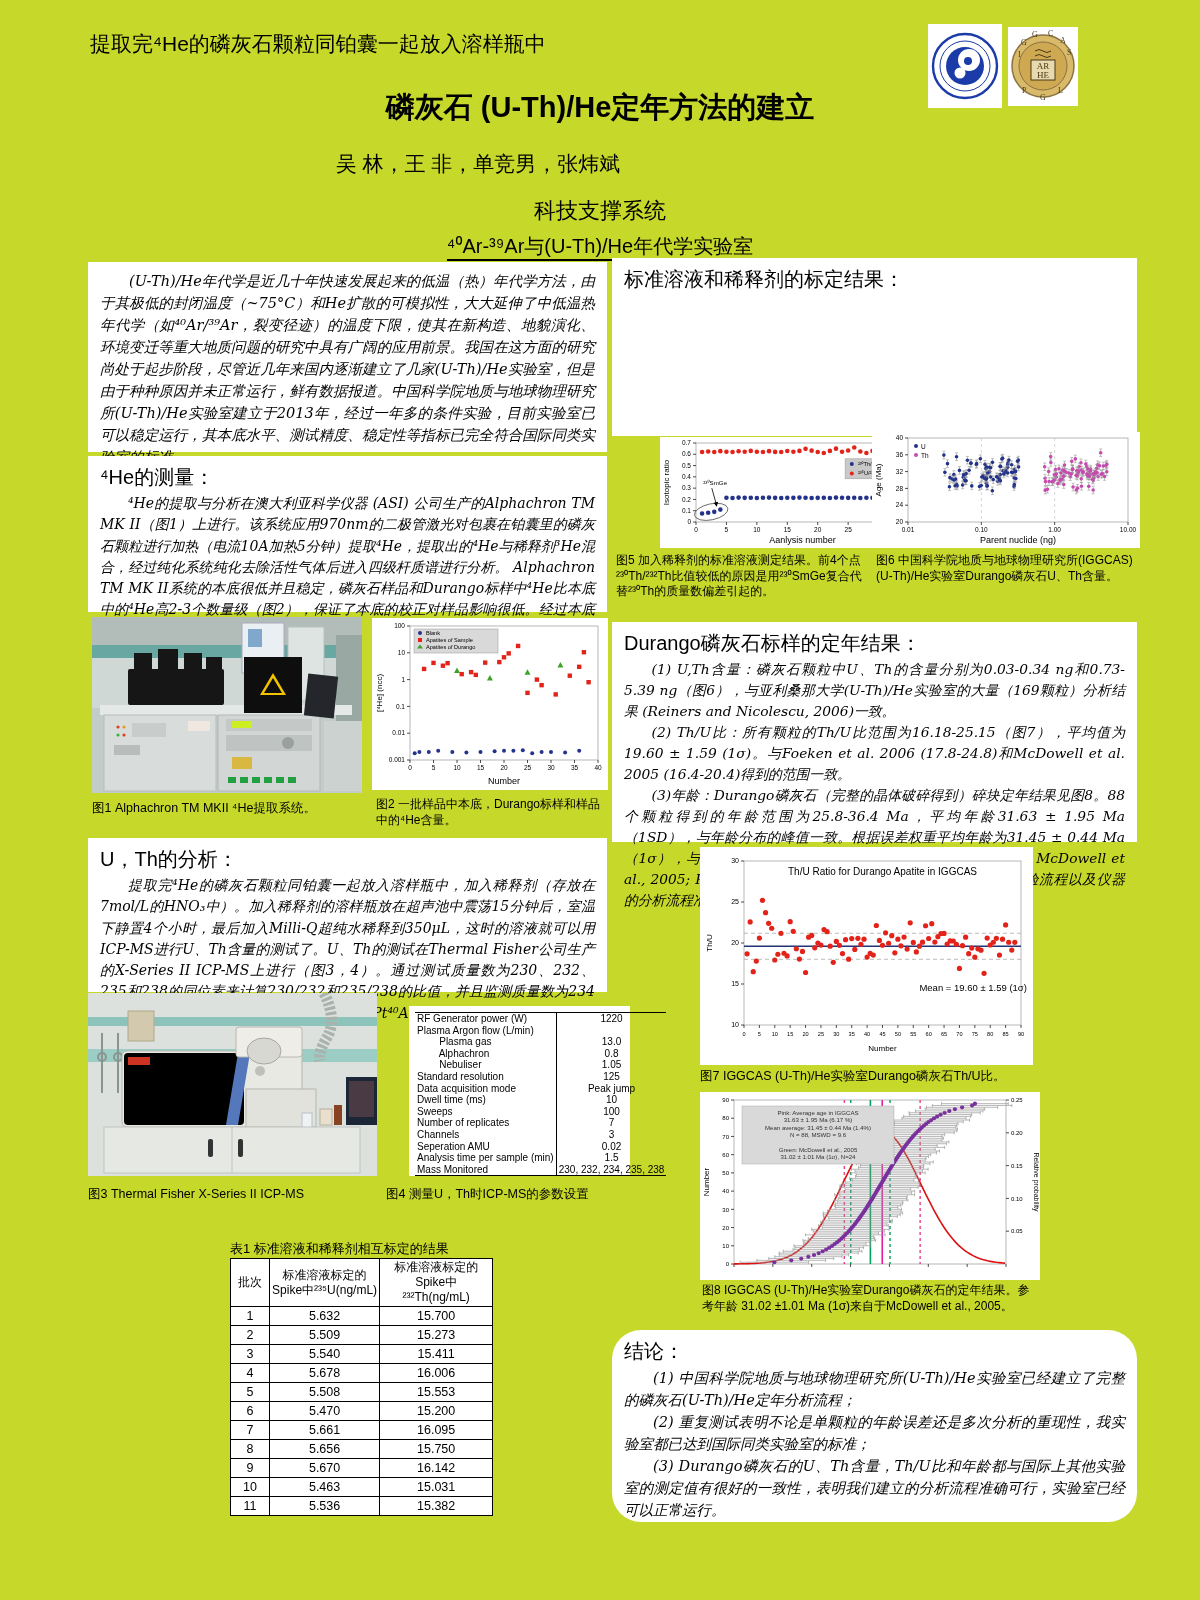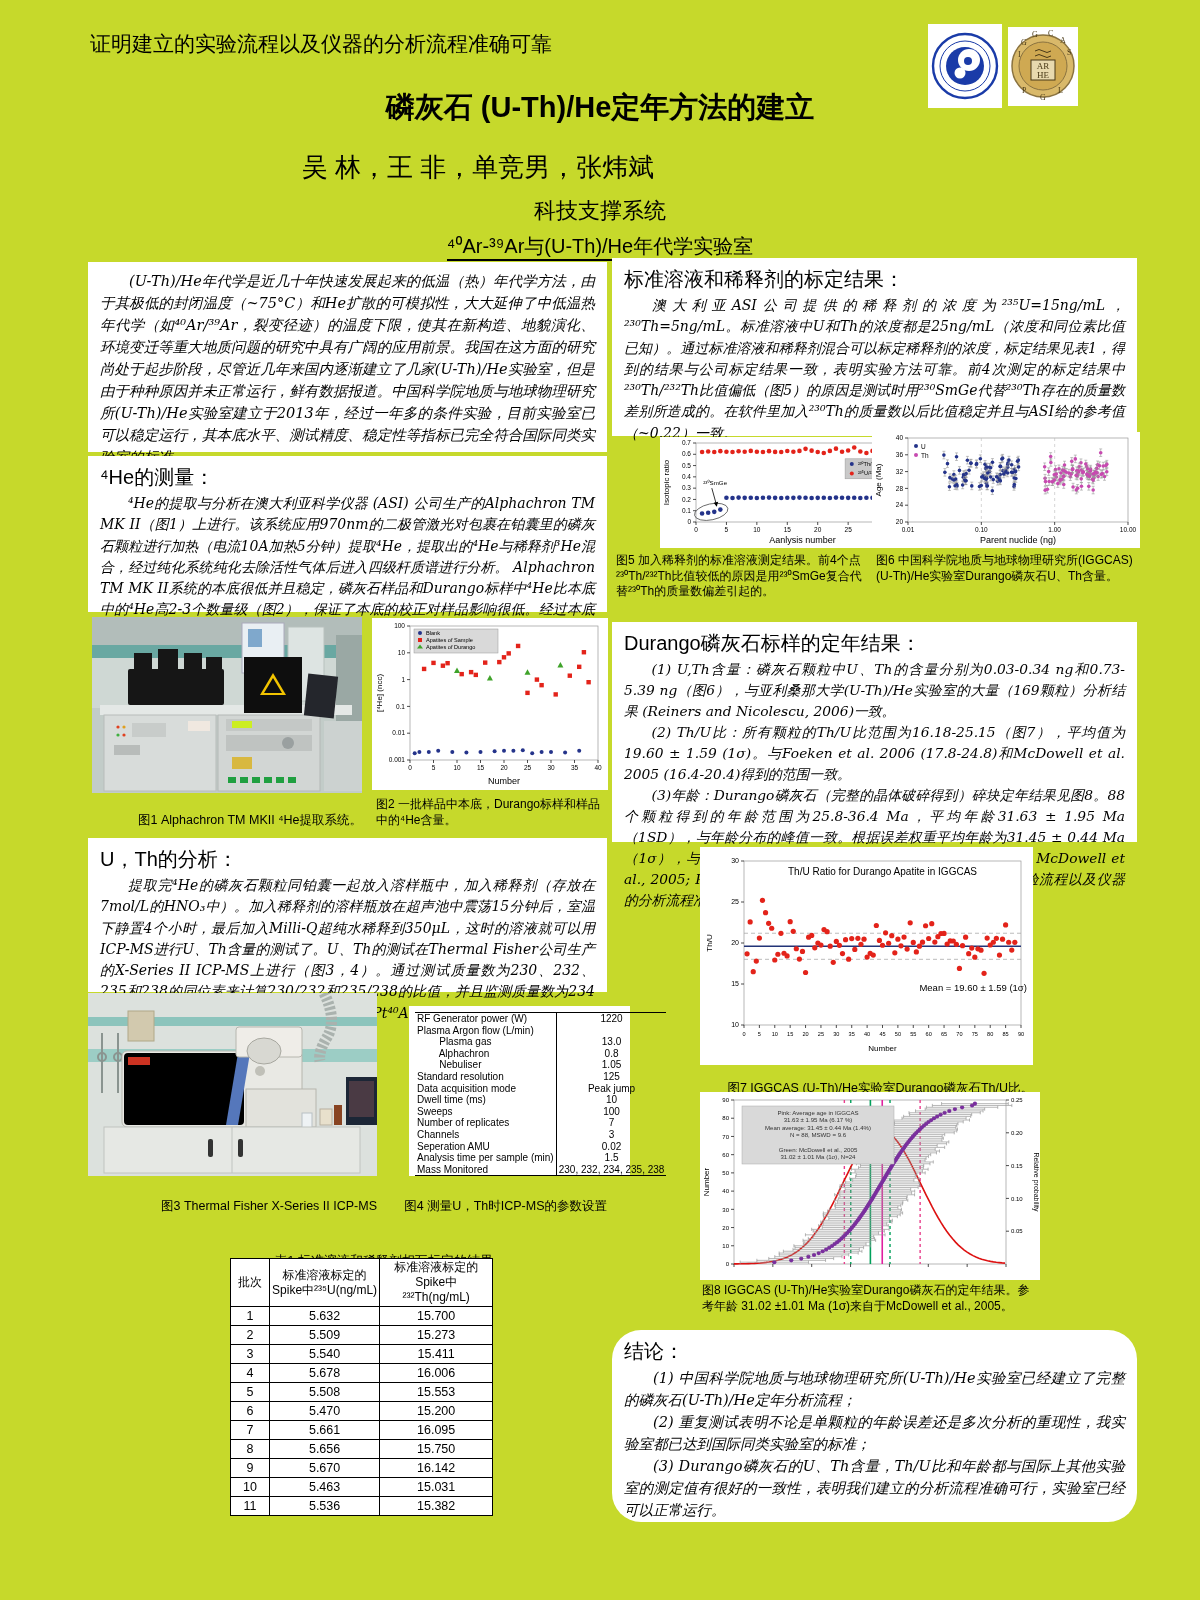--- a/index.html
+++ b/index.html
@@ -4,24 +4,24 @@
 <style>
   html,body{margin:0;padding:0;background:#9aa71f;}
   .poster{position:relative;width:1200px;height:1600px;background:#c6d92b;overflow:hidden;
           font-family:"Liberation Sans",sans-serif;color:#000;}
   .abs{position:absolute;}
   .wbox{position:absolute;background:#ffffff;box-sizing:border-box;padding:8px 12px;}
   .sec-title{font-size:20px;font-family:"Liberation Sans",sans-serif;margin:0 0 2px 0;font-weight:400;}
   .body{font-family:"DejaVu Serif",serif;font-style:italic;font-size:14.5px;line-height:1.52;
         margin:0;text-align:justify;text-indent:2em;}
   .cap{font-size:12.5px;line-height:1.3;font-family:"Liberation Sans",sans-serif;}
-  .center{text-align:right;margin-top:12px;}
+  .center{text-align:left;}
   .hdr-conf{left:90px;top:30px;font-size:21px;}
   .hdr-title{left:0;top:88px;width:1200px;text-align:center;font-size:29px;font-weight:600;}
-  .hdr-authors{left:0;top:150px;width:956px;text-align:center;font-size:26px;}
+  .hdr-authors{left:0;top:150px;width:956px;text-align:center;font-size:21px;}
   .hdr-dept{left:0;top:196px;width:1200px;text-align:center;font-size:22px;}
   .hdr-lab{left:0;top:232px;width:1200px;text-align:center;font-size:20px;}
   .hdr-lab span{border-bottom:2px solid #000;padding-bottom:2px;}
   .logo{position:absolute;background:#fff;}
   table.t1{border-collapse:collapse;width:263px;background:#fff;}
   table.t1 th,table.t1 td{border:1px solid #000;font-size:12px;padding:1px 2px;text-align:center;}
   table.t1 th{font-weight:400;white-space:pre-line;line-height:1.25;}
   table.t1 td{font-size:12.5px;height:16px;}
   .fig4box{position:absolute;background:#fff;box-sizing:border-box;padding:6px 6px;margin-left:23px;}
   table.t4{border-collapse:collapse;width:100%;border-top:1.4px solid #000;border-bottom:1.4px solid #000;}
@@ -29,21 +29,21 @@
   table.t4 td:first-child{border-right:1px solid #000;width:62%;}
   table.t4 td:last-child{text-align:center;}
   .chartbox{position:absolute;background:#fff;}
   svg{display:block;}
 </style>
 </head>
 <body>
 
 <div class="poster">
 
-  <div class="abs hdr-conf">证明建立的实验流程以及仪器的分析流程准确可靠</div>
+  <div class="abs hdr-conf">提取完⁴He的磷灰石颗粒同铂囊一起放入溶样瓶中</div>
 
   <div class="logo" style="left:928px;top:24px;width:74px;height:84px;">
     <svg width="74" height="84" viewBox="0 0 74 84">
       <circle cx="37" cy="42" r="32" fill="#fff" stroke="#1a3ba8" stroke-width="2.4"></circle>
       <circle cx="37" cy="42" r="25" fill="#fff" stroke="#1a3ba8" stroke-width="1"></circle>
       <circle cx="37" cy="42" r="19" fill="#1a3ba8"></circle>
       <circle cx="41" cy="36" r="11" fill="#fff"></circle>
       <circle cx="32" cy="49" r="5.5" fill="#fff"></circle>
       <circle cx="40" cy="37" r="4" fill="#1a3ba8"></circle>
     </svg>
@@ -396,21 +396,20 @@
             <td>11</td>
             <td>5.536</td>
             <td>15.382</td>
           </tr>
         </tbody>
     </table>
   </div>
 
   <div class="wbox" style="left:612px;top:258px;width:525px;height:178px;">
     <div class="sec-title">标准溶液和稀释剂的标定结果：</div>
-    <p class="body" style="font-size:14px;">澳大利亚ASI公司提供的稀释剂的浓度为²³⁵U=15ng/mL，²³⁰Th=5ng/mL。标准溶液中U和Th的浓度都是25ng/mL（浓度和同位素比值已知）。通过标准溶液和稀释剂混合可以标定稀释剂的浓度，标定结果见表1，得到的结果与公司标定结果一致，表明实验方法可靠。前4次测定的标定结果中²³⁰Th/²³²Th比值偏低（图5）的原因是测试时用²³⁰SmGe代替²³⁰Th存在的质量数差别所造成的。在软件里加入²³⁰Th的质量数以后比值稳定并且与ASI给的参考值（~0.22）一致。</p>
   </div>
 
   <div class="chartbox" style="left:612px;top:437px;width:257px;height:111px;margin-left:48px;">
     <svg width="257" height="111">
         <rect x="36" y="6" width="213" height="79" fill="#fff" stroke="#999" stroke-width="0.7"></rect>
         <line x1="33" y1="85" x2="36" y2="85" stroke="#000" stroke-width="0.7"></line>
         <text x="31" y="87.2" font-size="6.5" text-anchor="end" fill="#000" font-family="Liberation Sans, sans-serif">0</text>
         <line x1="33" y1="73.71428571428572" x2="36" y2="73.71428571428572" stroke="#000" stroke-width="0.7"></line>
         <text x="31" y="75.91428571428573" font-size="6.5" text-anchor="end" fill="#000" font-family="Liberation Sans, sans-serif">0.1</text>
         <line x1="33" y1="62.42857142857143" x2="36" y2="62.42857142857143" stroke="#000" stroke-width="0.7"></line>

